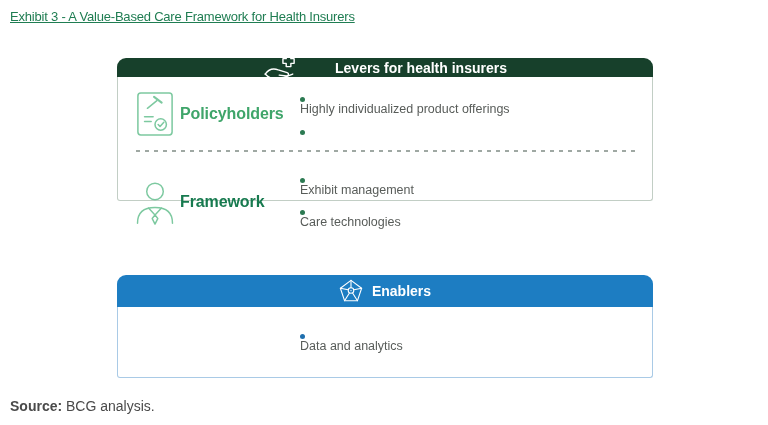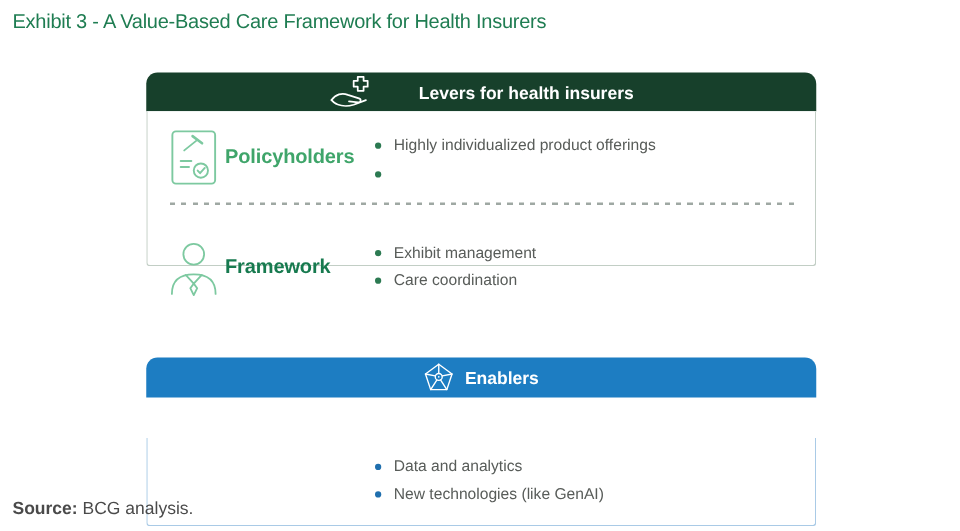--- a/index.html
+++ b/index.html
@@ -18,53 +18,54 @@
     --source-text:#4a4a4a;
   }
   *{box-sizing:border-box;}
   html,body{margin:0;padding:0;background:#ffffff;}
   .stage{
     position:relative;width:768px;height:425px;background:#ffffff;overflow:hidden;
     font-family:"Liberation Sans","DejaVu Sans",sans-serif;
   }
   .title{
     position:absolute;left:10px;top:9px;margin:0;
-    font-size:16px;font-weight:400;letter-spacing:-0.2px;
+    font-size:13px;font-weight:400;letter-spacing:-0.2px;
     color:var(--title-green);
+    text-decoration:underline;
   }
   .card{position:absolute;left:117px;width:536px;}
   .card-levers{top:58px;}
-  .card-enablers{top:286px;}
+  .card-enablers{top:275px;}
   .card-header{
     display:flex;align-items:center;justify-content:center;gap:9px;
     border-radius:9px 9px 0 0;color:#ffffff;font-weight:700;font-size:14px;
   }
-  .card-header.green{height:31px;background:var(--header-dark-green);gap:34px;}
+  .card-header.green{height:19px;background:var(--header-dark-green);gap:34px;}
   .card-header.blue{height:32px;background:var(--enablers-blue);}
   .card-body{
     background:#ffffff;border:1px solid var(--levers-border);border-top:none;
     border-radius:0 0 3px 3px;
   }
   .card-levers .card-body{height:124px;}
-  .card-enablers .card-body{height:71px;border-color:var(--enablers-border);display:flex;align-items:center;margin-top:32px;}
+  .card-enablers .card-body{height:71px;border-color:var(--enablers-border);display:flex;align-items:center;}
   .row{display:flex;align-items:center;padding-left:12px;}
   .row-policyholders{height:73px;}
   .row-providers{height:100px;}
   .icon-cell{width:50px;flex:none;display:flex;align-items:center;justify-content:center;}
   .label-cell{width:120px;flex:none;font-size:16px;font-weight:700;letter-spacing:-0.1px;}
   .label-policyholders{color:var(--policyholders-green);}
   .label-providers{color:var(--providers-green);}
   .divider{
     height:2px;margin:0 14px 0 18px;
     background:repeating-linear-gradient(90deg,var(--divider-gray) 0 4px,transparent 4px 9px);
   }
   .bullets{list-style:none;margin:0;padding:0;flex:1;}
   .bullet{
     display:flex;align-items:flex-start;margin:6.5px 0;
-    font-size:12.5px;line-height:1.25;color:var(--bullet-text);
+    font-size:12.5px;line-height:1.25;color:var(--bullet-text);flex-direction:column;
   }
   .dot{width:5px;height:5px;border-radius:50%;flex:none;margin:5px 10px 0 0;}
   .green-dots .dot{background:var(--green-dot);}
   .blue-dots .dot{background:var(--blue-dot);}
   .enablers-bullets{margin-left:182px;flex:none;}
   .source{
     position:absolute;left:10px;top:398px;margin:0;
     font-size:14px;color:var(--source-text);
   }
   .source b{font-weight:700;}
@@ -126,21 +127,21 @@
           </svg>
         </div>
         <div class="label-cell label-providers">Framework</div>
         <ul class="bullets green-dots">
             <li class="bullet">
               <span class="dot"></span>
               <span>Exhibit management</span>
             </li>
             <li class="bullet">
               <span class="dot"></span>
-              <span>Care coordination</span>
+              <span>Care technologies</span>
             </li>
           </ul>
       </div>
 
     </div>
   </section>
 
   <section class="card card-enablers">
     <header class="card-header blue">
       <span class="hicon">
@@ -156,23 +157,19 @@
         </svg>
       </span>
       <span class="htext">Enablers</span>
     </header>
     <div class="card-body">
       <ul class="bullets blue-dots enablers-bullets">
           <li class="bullet">
             <span class="dot"></span>
             <span>Data and analytics</span>
           </li>
-          <li class="bullet">
-            <span class="dot"></span>
-            <span>New technologies (like GenAI)</span>
-          </li>
         </ul>
     </div>
   </section>
 
   <p class="source"><b>Source:</b><span> BCG analysis.</span></p>
 
 </div>
 
 </body></html>

